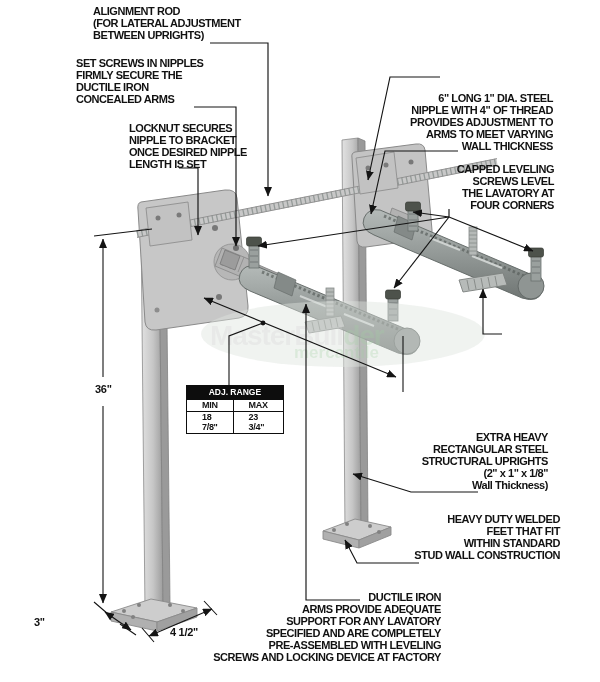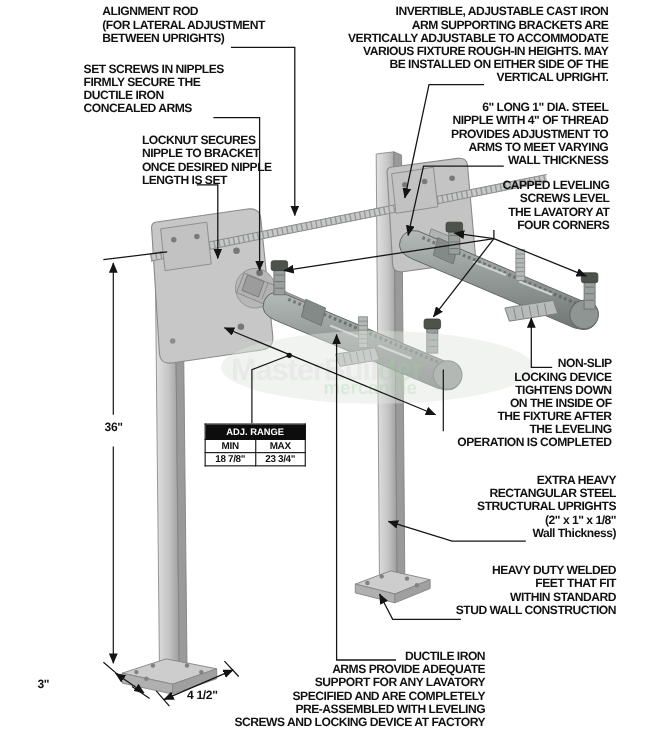--- a/index.html
+++ b/index.html
@@ -7,22 +7,22 @@
          font-family:"Liberation Sans", sans-serif;}
   #art{position:absolute;left:0;top:0;}
   .lbl{position:absolute;font-weight:bold;font-size:11px;line-height:11.9px;
        letter-spacing:-0.45px;color:#111;white-space:pre-line;}
   .lbl.right{text-align:right;}
   .dim{position:absolute;font-weight:bold;font-size:11px;color:#111;letter-spacing:-0.3px;}
   .adj-table{position:absolute;left:186px;top:385px;width:92px;border-collapse:collapse;
              font-weight:bold;color:#111;background:#fff;}
   .adj-table th{background:#0d0d0d;color:#fff;font-size:8.5px;padding:1px 0 2px;
                 border:1.4px solid #0d0d0d;letter-spacing:0;}
-  .adj-table td{border:1.2px solid #0d0d0d;font-size:9px;text-align:center;
-                padding:0 2px 1px;letter-spacing:-0.3px;}
+  .adj-table td{border:1.2px solid #0d0d0d;font-size:9px;
+                padding:0 15px 1px;letter-spacing:-0.3px;}
 </style>
 </head>
 <body>
 
 <div id="stage">
 
 <svg id="art" width="600" height="682" viewBox="0 0 600 682">
   <defs>
     <marker id="ah" markerWidth="9.5" markerHeight="8" refX="9" refY="4" orient="auto" markerUnits="userSpaceOnUse">
       <path d="M0,0 L9.5,4 L0,8 z" fill="#141414"></path>
@@ -212,43 +212,30 @@
 BETWEEN UPRIGHTS)</div>
 <div class="lbl" style="left:76px;top:58px;">SET SCREWS IN NIPPLES
 FIRMLY SECURE THE
 DUCTILE IRON
 CONCEALED ARMS</div>
 <div class="lbl" style="left:93px;top:123px;margin-left:36px;">LOCKNUT SECURES
 NIPPLE TO BRACKET
 ONCE DESIRED NIPPLE
 LENGTH IS SET</div>
 
-<div class="lbl right" style="right:47px;top:6px;">INVERTIBLE, ADJUSTABLE CAST IRON
-ARM SUPPORTING BRACKETS ARE
-VERTICALLY ADJUSTABLE TO ACCOMMODATE
-VARIOUS FIXTURE ROUGH-IN HEIGHTS. MAY
-BE INSTALLED ON EITHER SIDE OF THE
-VERTICAL UPRIGHT.</div>
 <div class="lbl right" style="right:47px;top:93px;">6" LONG 1" DIA. STEEL
 NIPPLE WITH 4" OF THREAD
 PROVIDES ADJUSTMENT TO
 ARMS TO MEET VARYING
 WALL THICKNESS</div>
 <div class="lbl right" style="right:46px;top:164px;margin-left:47px;">CAPPED LEVELING
 SCREWS LEVEL
 THE LAVATORY AT
 FOUR CORNERS</div>
-<div class="lbl right" style="right:44px;top:326px;">NON-SLIP
-LOCKING DEVICE
-TIGHTENS DOWN
-ON THE INSIDE OF
-THE FIXTURE AFTER
-THE LEVELING
-OPERATION IS COMPLETED</div>
-<div class="lbl right" style="right:40px;top:432px;margin-left:12px;">EXTRA HEAVY
+<div class="lbl right" style="right:52px;top:432px;margin-left:12px;">EXTRA HEAVY
 RECTANGULAR STEEL
 STRUCTURAL UPRIGHTS
 (2" x 1" x 1/8"
 Wall Thickness)</div>
 <div class="lbl right" style="right:40px;top:514px;">HEAVY DUTY WELDED
 FEET THAT FIT
 WITHIN STANDARD
 STUD WALL CONSTRUCTION</div>
 <div class="lbl right" style="right:159px;top:592px;">DUCTILE IRON
 ARMS PROVIDE ADEQUATE

